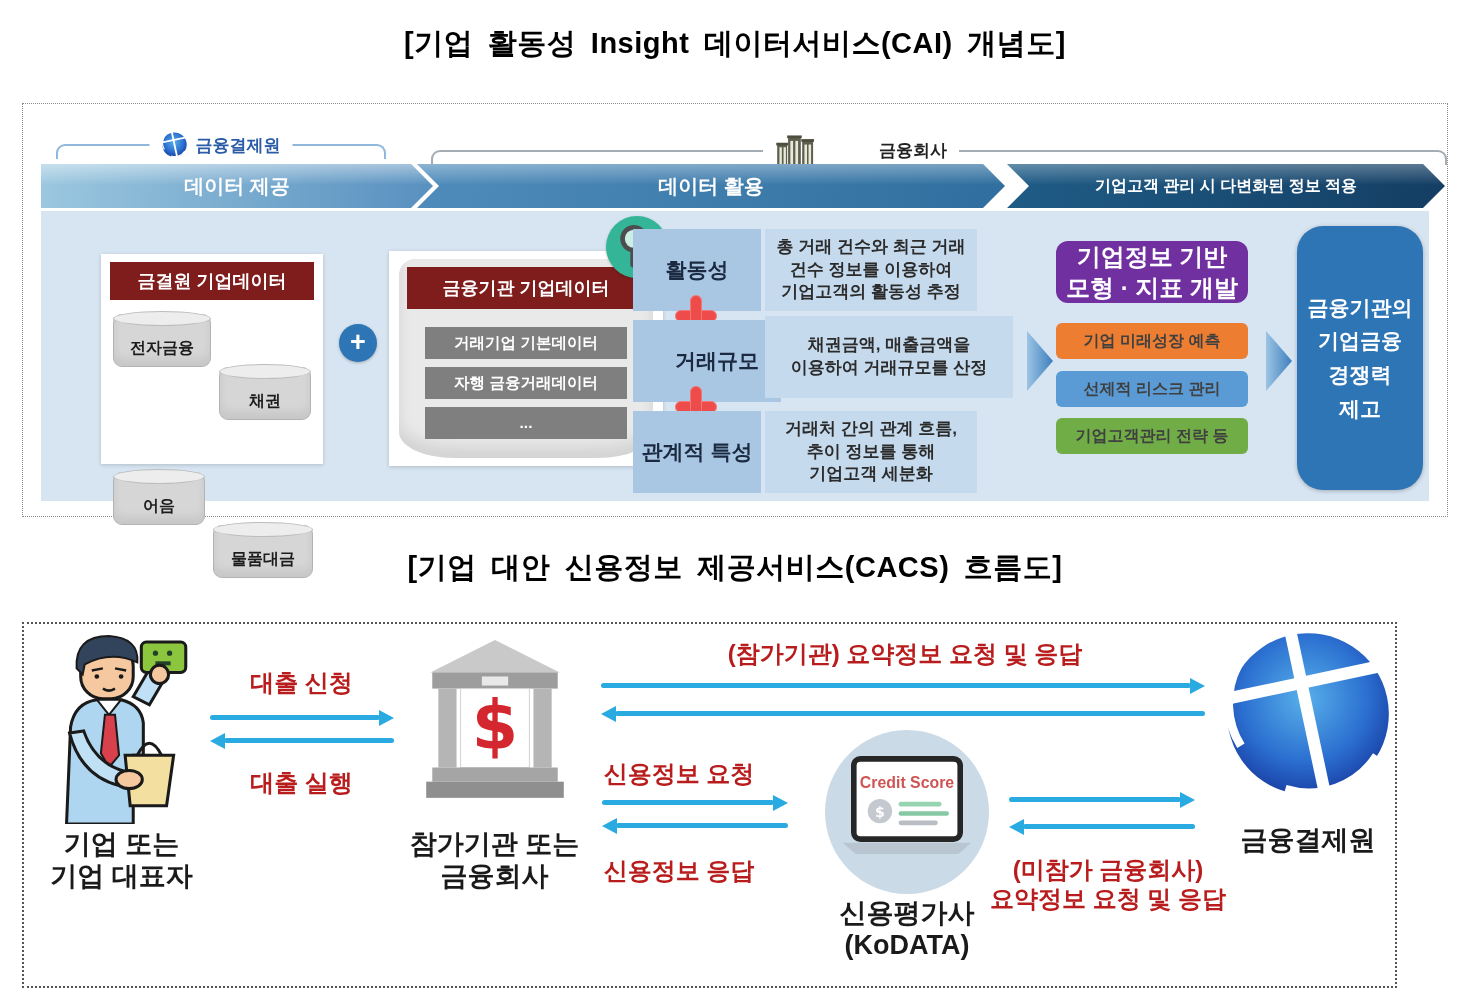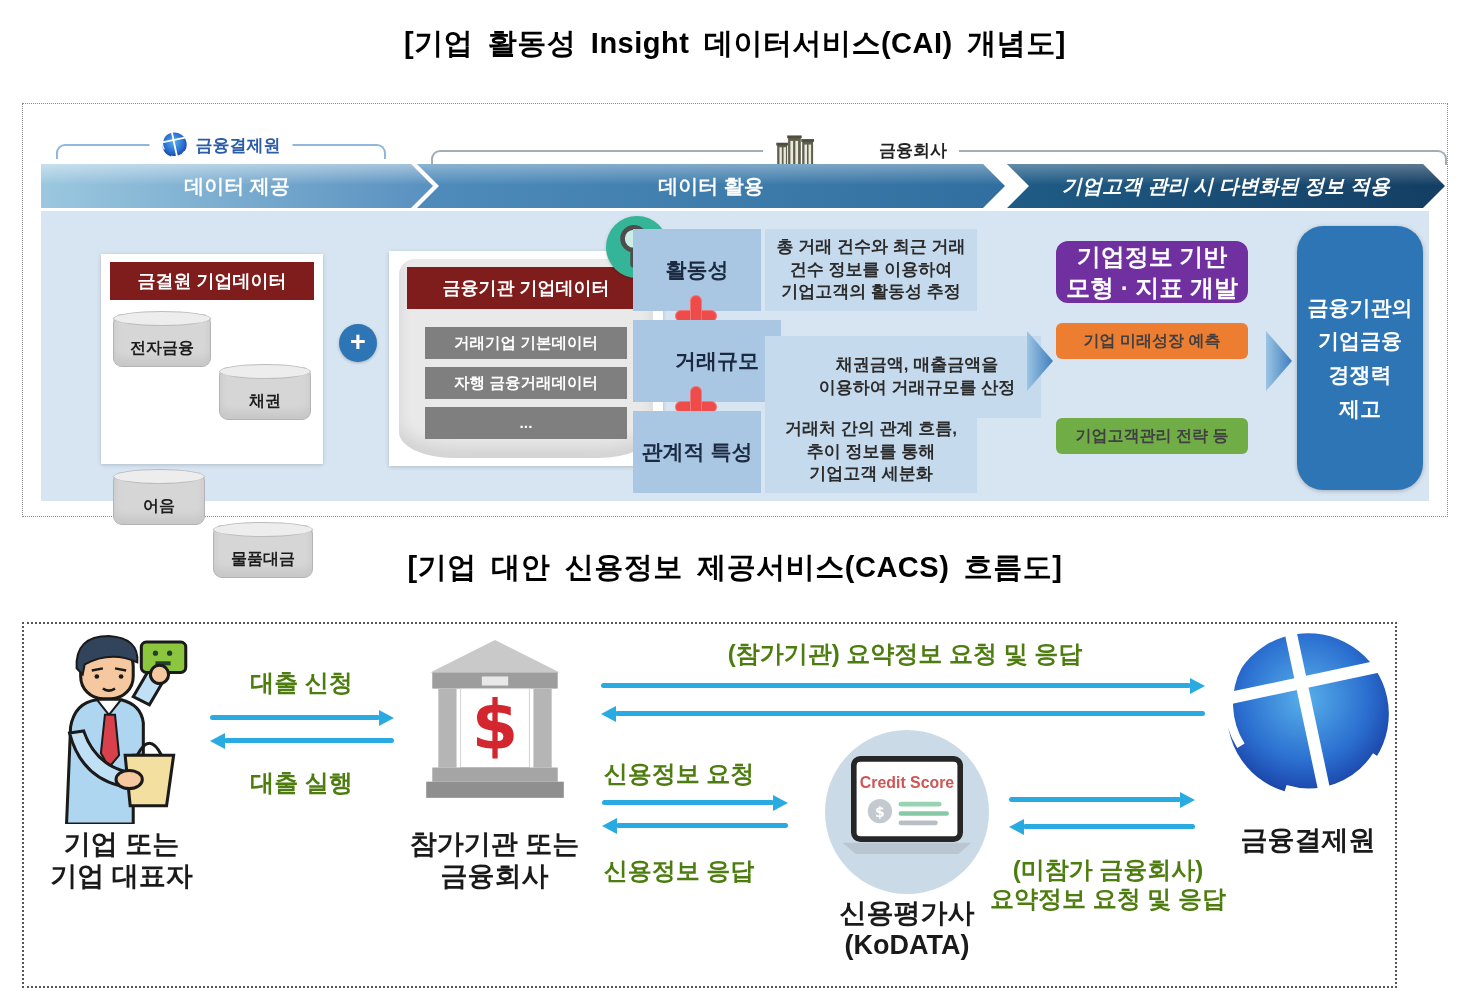--- a/index.html
+++ b/index.html
@@ -56,21 +56,21 @@
 
   .tri{clip-path:polygon(0 0,100% 50%,0 100%);background:linear-gradient(90deg,#9cc4e4,#3e7fbd);}
 
   .outbox{border-radius:6px;color:#404040;font-weight:bold;font-size:16px;}
   .purple{background:#7030A0;border-radius:12px;font-size:24px;line-height:1.3;}
   .goal{background:#2E75B6;border-radius:26px;color:#fff;font-weight:bold;font-size:21px;line-height:1.6;box-shadow:0 1px 4px rgba(0,0,0,.25);}
 
   
   #cacs{left:22px;top:622px;width:1371px;height:362px;border:2px dotted #555;background:#fff;}
   .dark-label{font-size:27px;font-weight:bold;color:#1a1a1a;line-height:1.18;text-align:center;}
-  .blue-label{font-size:24px;font-weight:bold;color:#4d7c0f;line-height:1.2;text-align:center;}
+  .blue-label{font-size:24px;font-weight:bold;color:#b91c1c;line-height:1.2;text-align:center;}
   .harrow{height:5px;background:#29ABE2;border-radius:3px;}
   .harrow.r::after{content:'';position:absolute;right:-14px;top:50%;transform:translateY(-50%);
       border-left:15px solid #29ABE2;border-top:8px solid transparent;border-bottom:8px solid transparent;}
   .harrow.l::before{content:'';position:absolute;left:-14px;top:50%;transform:translateY(-50%);
       border-right:15px solid #29ABE2;border-top:8px solid transparent;border-bottom:8px solid transparent;}
   .kodata-circle{width:164px;height:164px;border-radius:50%;background:#CBDAE7;}
 </style>
 </head>
 <body>
 
@@ -124,21 +124,21 @@
       <span class="lbl fi-text" style="margin-left:48px;">금융회사</span>
     </div>
   </div>
 
   <div class="abs chev ctr seg2" style="left:394px;width:588px;font-size:20px;">
     <span class="t">데이터 활용</span>
   </div>
   <div class="abs chev ctr seg1" style="left:18px;width:392px;font-size:20px;">
     <span class="t">데이터 제공</span>
   </div>
-  <div class="abs chev ctr seg3" style="left:984px;width:438px;font-size:20px;font-style:italic;">
+  <div class="abs chev ctr seg3" style="left:984px;width:438px;font-size:16px;">
     <span class="t">기업고객 관리 시 다변화된 정보 적용</span>
   </div>
 
   <div class="abs panel"></div>
 
   <div class="abs card" style="left:78px;top:150px;width:222px;height:210px;">
     <div class="abs navy-head ctr" style="left:9px;top:8px;width:204px;height:38px;">금결원 기업데이터</div>
     <div class="abs cyl" style="left:12px;top:60px;width:96px;height:44px;">전자금융</div>
     <div class="abs cyl" style="left:118px;top:60px;width:90px;height:44px;">채권</div>
     <div class="abs cyl" style="left:12px;top:112px;width:90px;height:44px;">어음</div>
@@ -163,33 +163,34 @@
       <rect x="23.5" y="33" width="7" height="17" rx="3.5" fill="#4d4d4d"></rect>
     </svg>
   </div>
 
   <div class="abs fac-label ctr" style="left:610px;top:125px;width:128px;height:82px;">활동성</div>
   <div class="abs fac-desc ctr ml" style="left:742px;top:125px;width:212px;height:82px;">총 거래 건수와 최근 거래
 건수 정보를 이용하여
 기업고객의 활동성 추정</div>
   <div class="abs rplus" style="left:652px;top:191px;"></div>
   <div class="abs fac-label ctr" style="left:610px;top:216px;width:128px;height:82px;padding-left:20px;">거래규모</div>
-  <div class="abs fac-desc ctr ml" style="left:742px;top:232px;width:248px;height:82px;padding-left:28px;">채권금액, 매출금액을
+  <div class="abs fac-desc ctr ml" style="left:742px;top:212px;width:248px;height:82px;">채권금액, 매출금액을
 이용하여 거래규모를 산정</div>
   <div class="abs rplus" style="left:652px;top:282px;"></div>
   <div class="abs fac-desc ctr ml" style="left:742px;top:307px;width:212px;height:82px;">거래처 간의 관계 흐름,
 추이 정보를 통해
 기업고객 세분화</div>
   <div class="abs fac-label ctr" style="left:610px;top:307px;width:128px;height:82px;">관계적 특성</div>
 
   <div class="abs tri" style="left:1004px;top:227px;width:26px;height:60px;"></div>
 
   <div class="abs purple ctr ml" style="left:1033px;top:137px;width:192px;height:62px;color:#fff;font-weight:bold;">기업정보 기반
 모형 · 지표 개발</div>
   <div class="abs outbox ctr" style="left:1033px;top:219px;width:192px;height:36px;background:#ED7D31;">기업 미래성장 예측</div>
+  <div class="abs outbox ctr" style="left:1033px;top:267px;width:192px;height:36px;background:#5B9BD5;">선제적 리스크 관리</div>
   <div class="abs outbox ctr" style="left:1033px;top:314px;width:192px;height:36px;background:#70AD47;">기업고객관리 전략 등</div>
 
   <div class="abs tri" style="left:1243px;top:227px;width:26px;height:60px;"></div>
 
   <div class="abs goal ctr ml" style="left:1274px;top:122px;width:126px;height:264px;">금융기관의
 기업금융
 경쟁력
 제고</div>
 </div>
 

